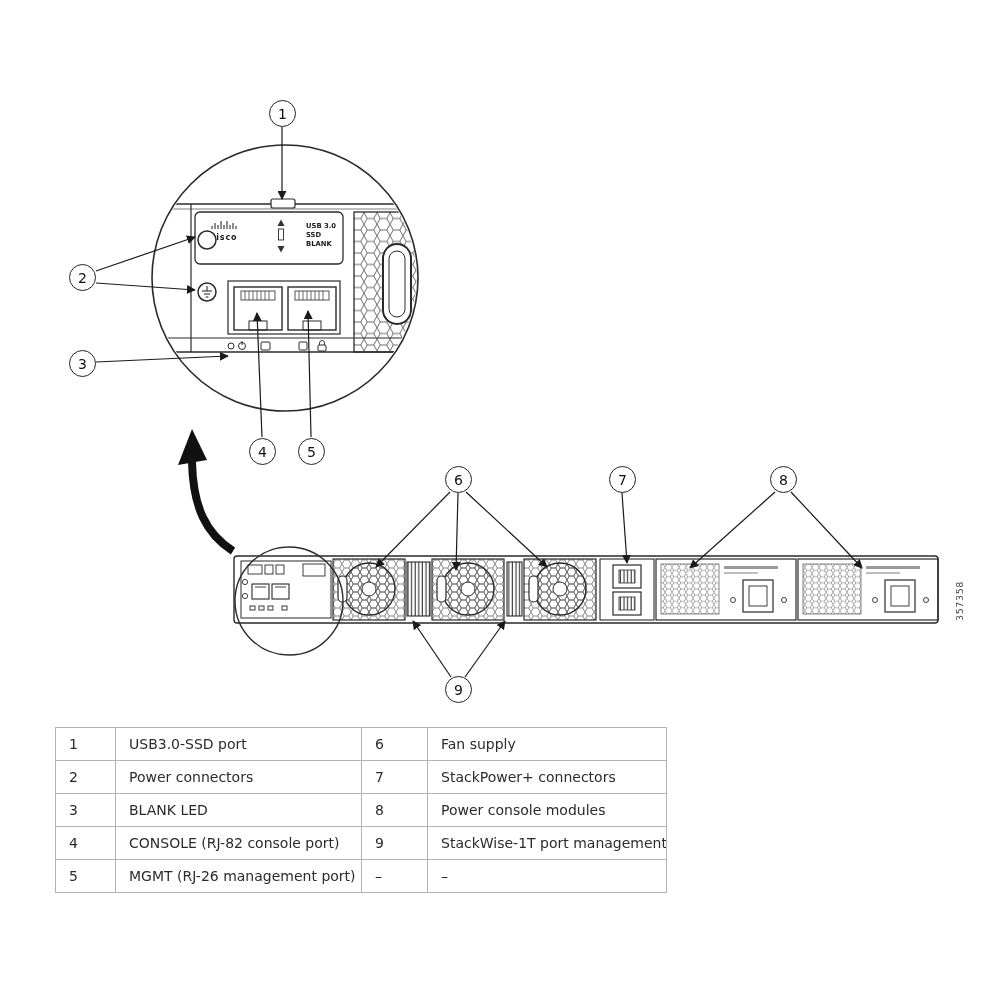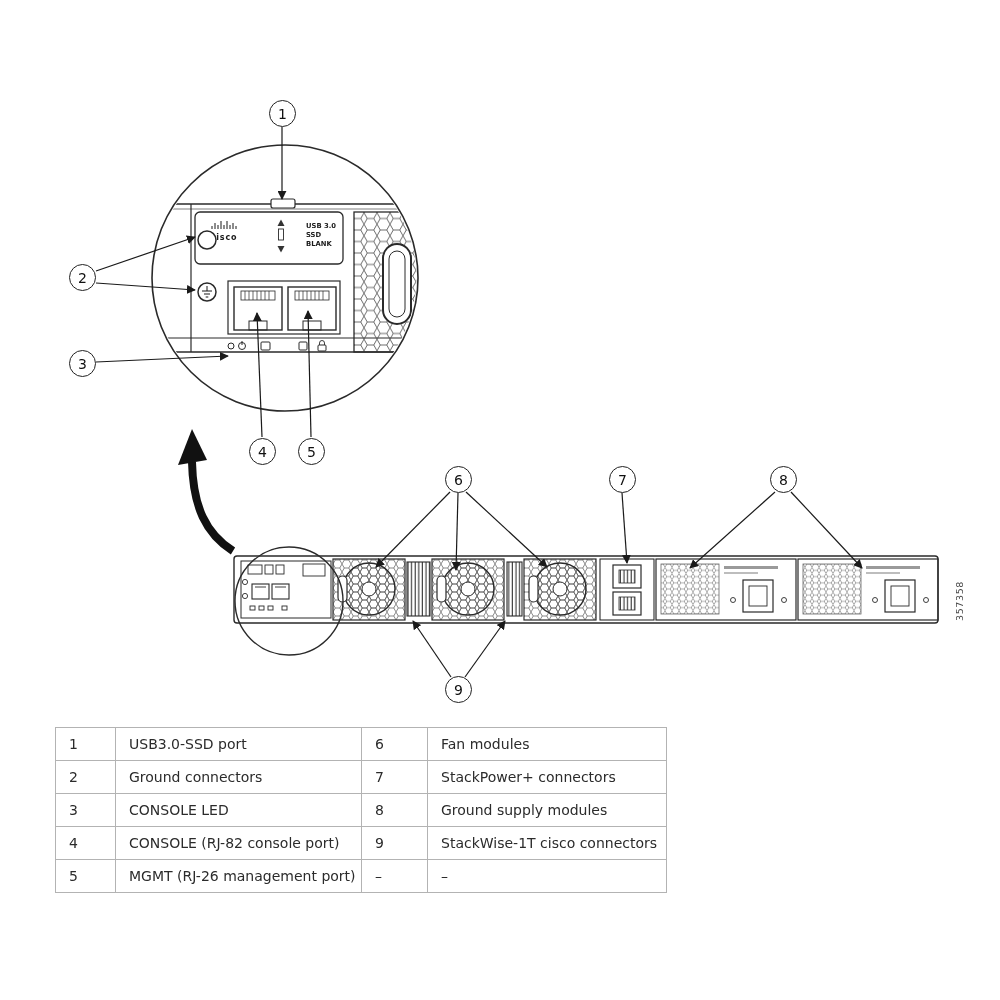--- a/index.html
+++ b/index.html
@@ -272,39 +272,39 @@
       <col style="width:60px">
         <col style="width:246px">
         <col style="width:66px">
         <col style="width:239px">
     </colgroup>
     <tbody>
       <tr>
         <td>1</td>
         <td>USB3.0-SSD port</td>
         <td>6</td>
-        <td>Fan modules</td>
+        <td>Fan supply</td>
       </tr>
       <tr>
         <td>2</td>
-        <td>Ground connectors</td>
+        <td>Power connectors</td>
         <td>7</td>
         <td>StackPower+ connectors</td>
       </tr>
       <tr>
         <td>3</td>
-        <td>CONSOLE LED</td>
+        <td>BLANK LED</td>
         <td>8</td>
-        <td>Ground supply modules</td>
+        <td>Power console modules</td>
       </tr>
       <tr>
         <td>4</td>
         <td>CONSOLE (RJ-82 console port)</td>
         <td>9</td>
-        <td>StackWise-1T cisco connectors</td>
+        <td>StackWise-1T port management</td>
       </tr>
       <tr>
         <td>5</td>
         <td>MGMT (RJ-26 management port)</td>
         <td>–</td>
         <td>–</td>
       </tr>
     </tbody>
   </table>
 

